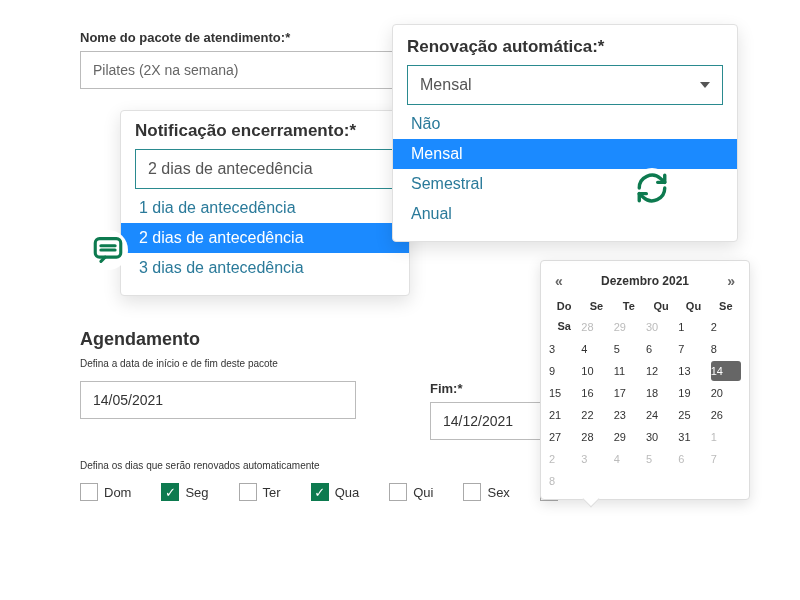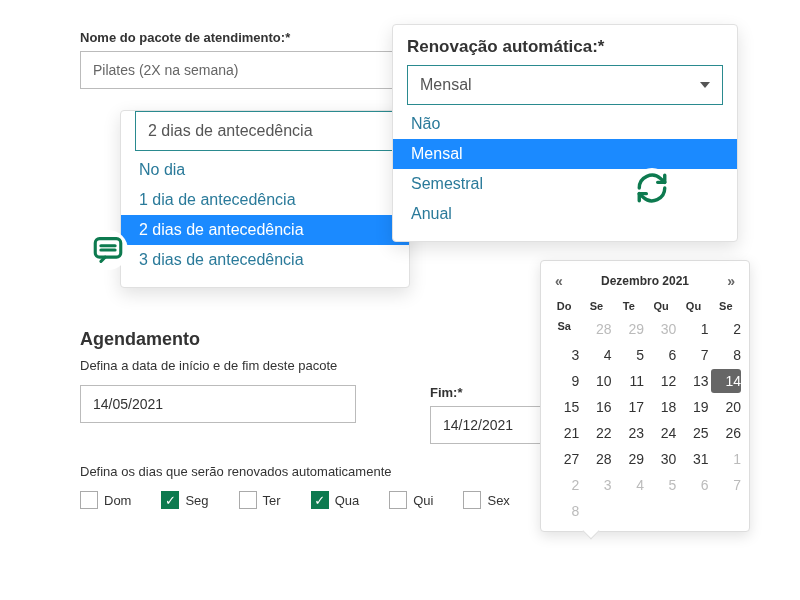--- a/index.html
+++ b/index.html
@@ -16,21 +16,21 @@
     .label-bold { font-weight: 600; }
     .text-input {
       width: 640px;
       padding: 10px 12px;
       border: 1px solid #bbb;
       font-size: 14px;
       color: #666;
       background: #fff;
     }
     .section-title { font-size: 18px; font-weight: 600; margin-top: 20px; margin-bottom: 8px; }
-    .section-sub { font-size: 13px; color: #333; margin-bottom: 12px; }
+    .section-sub { font-size: 10px; color: #333; margin-bottom: 12px; }
     .two-col { display: flex; gap: 60px; }
     .col { flex: 1; }
     .date-input {
       width: 276px;
       padding: 10px 12px;
       border: 1px solid #bbb;
       font-size: 14px;
       color: #333;
       background: #fff;
     }
@@ -90,21 +90,21 @@
       border: 1px solid #ddd;
       border-radius: 4px;
       box-shadow: 0 4px 14px rgba(0,0,0,0.12);
       padding: 8px;
       z-index: 15;
     }
     .cal-header { display: flex; justify-content: space-between; align-items: center; font-size: 12px; font-weight: 600; padding: 4px 6px 8px; }
     .cal-nav { color: #666; cursor: pointer; font-size: 14px; }
     .cal-grid { display: grid; grid-template-columns: repeat(6, 1fr); gap: 2px; }
     .cal-dow { font-size: 11px; font-weight: 600; text-align: center; padding: 3px 0; }
-    .cal-day { font-size: 14px; text-align: right; padding: 4px 0; cursor: pointer; color: #333; border-radius: 3px; }
+    .cal-day { font-size: 11px; text-align: left; padding: 4px 0; cursor: pointer; color: #333; border-radius: 3px; }
     .cal-day.other { color: #bbb; }
     .cal-day.sel { background: #666; color: #fff; }
     .cal-tail {
       position: absolute; bottom: -6px; left: 44px;
       width: 12px; height: 12px; background: #fff;
       border-right: 1px solid #ddd; border-bottom: 1px solid #ddd;
       transform: rotate(45deg);
     }
   </style>
 </head>
@@ -173,25 +173,25 @@
   <div class="opt-list" id="renov-opts">
       <div class="opt">Não</div>
       <div class="opt sel">Mensal</div>
       <div class="opt">Semestral</div>
       <div class="opt">Anual</div>
     </div>
 </div>
 
 
 <div class="card" id="card-notif">
+  <div class="card-header">Notificação encerramento:*</div>
   <div class="select-box">
     <span>2 dias de antecedência</span>
   </div>
   <div class="opt-list" id="notif-opts">
-      <div class="opt">No dia</div>
       <div class="opt">1 dia de antecedência</div>
       <div class="opt sel">2 dias de antecedência</div>
       <div class="opt">3 dias de antecedência</div>
     </div>
 </div>
 
 
 <div class="side-icon" id="icon-chat">
   <svg width="34" height="34" viewBox="0 0 24 24" fill="none" stroke="#0d7a4f" stroke-width="2.2" stroke-linecap="round" stroke-linejoin="round">
     <rect x="3" y="4" width="18" height="13" rx="3"></rect>

